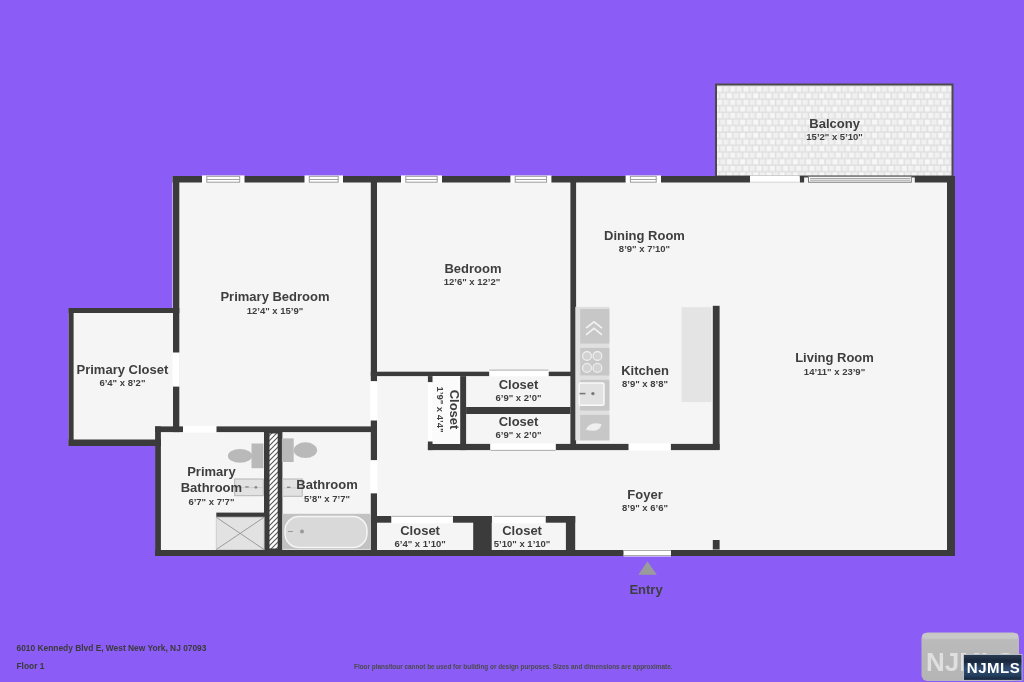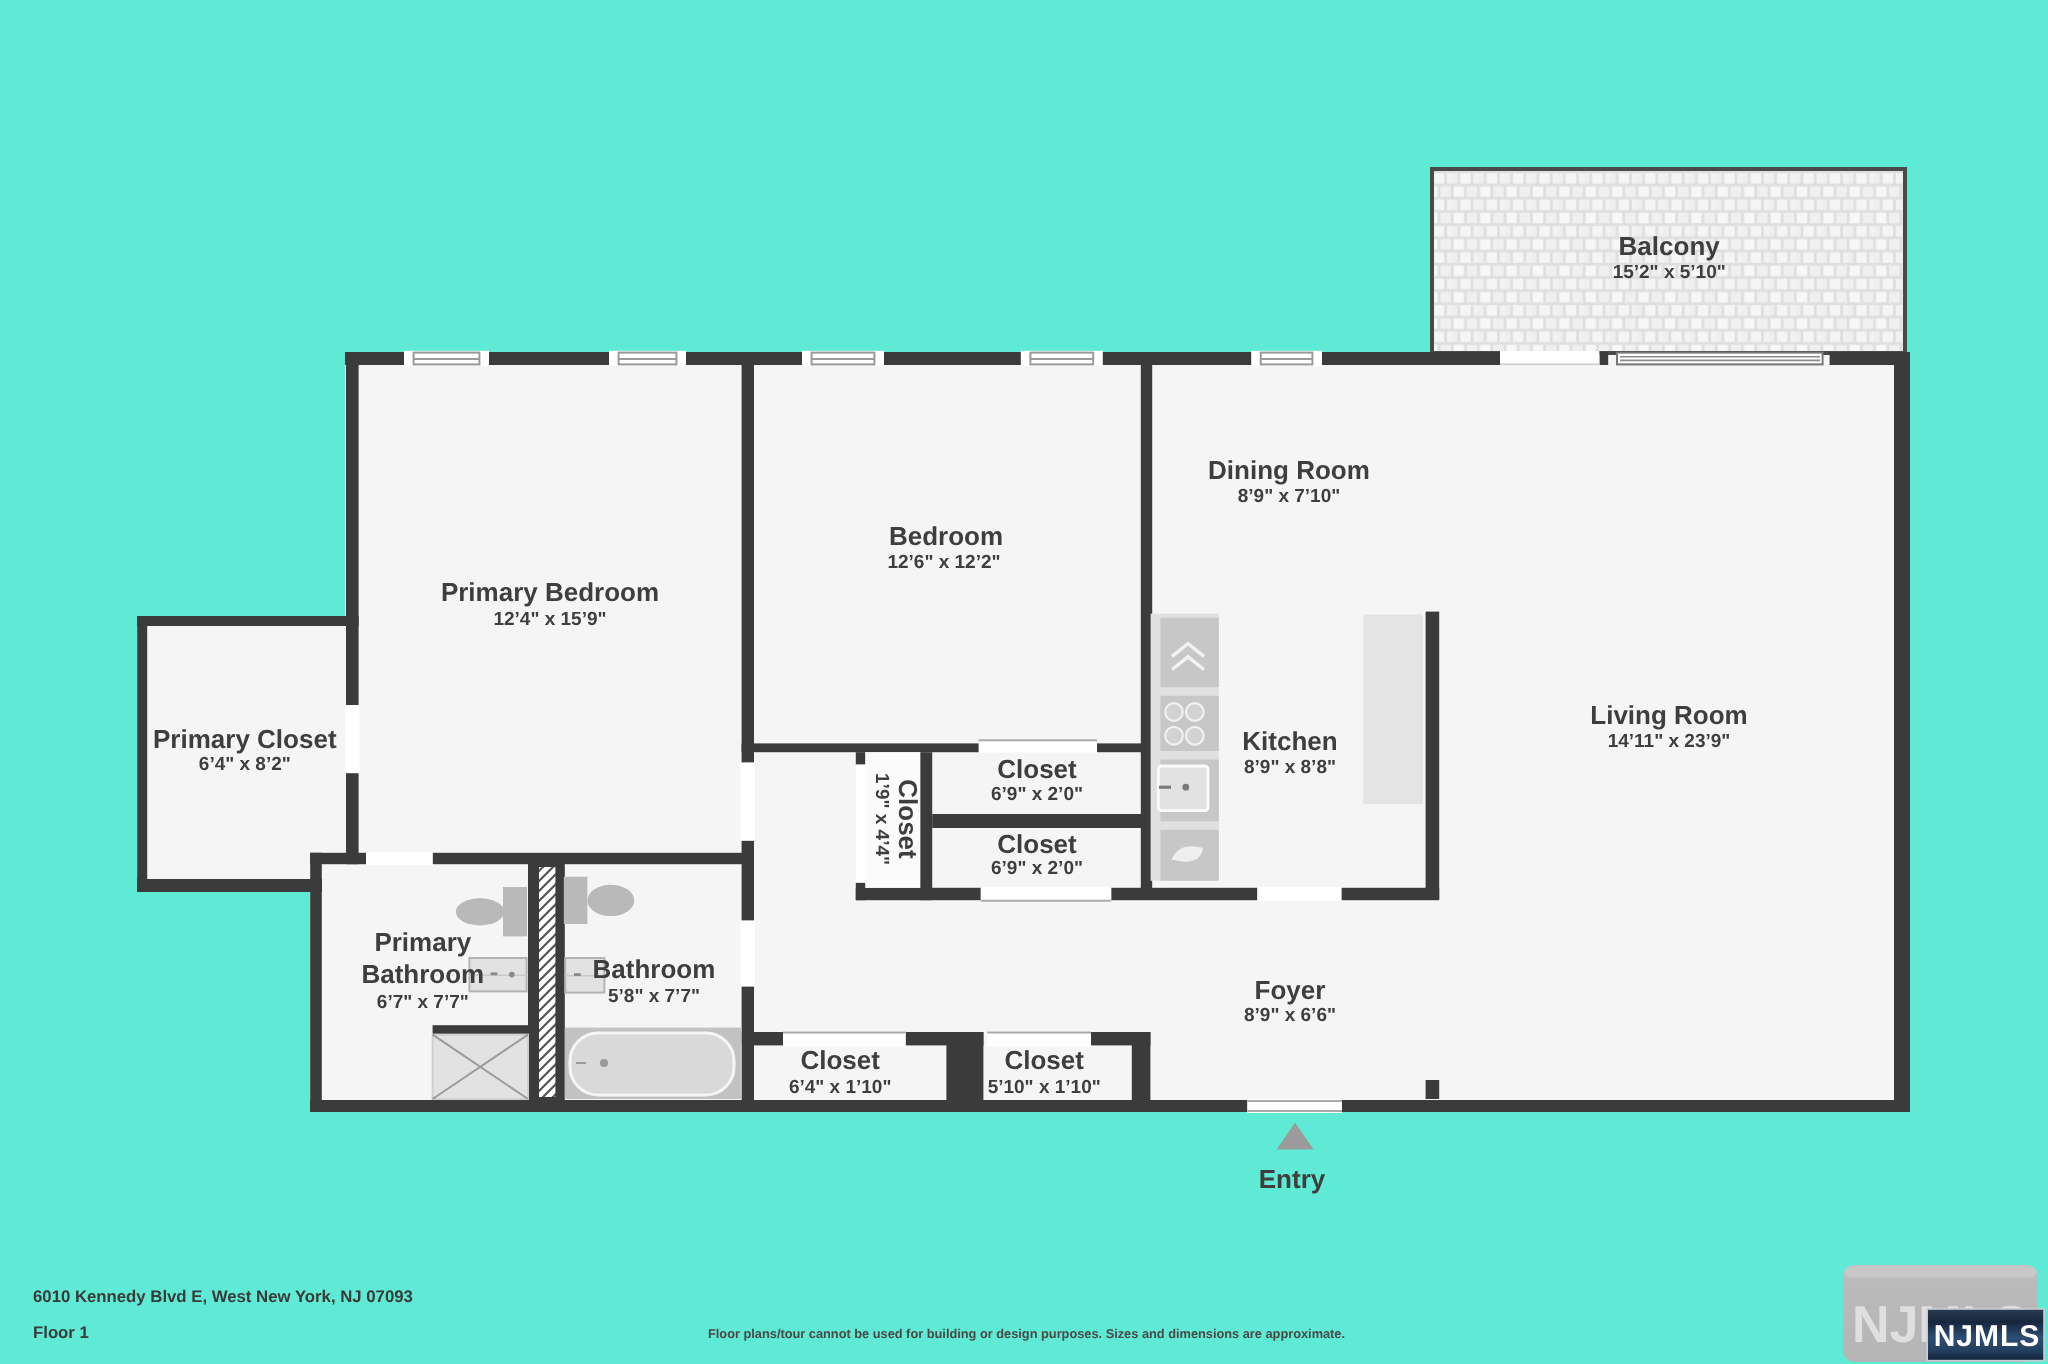--- a/index.html
+++ b/index.html
@@ -1,16 +1,16 @@
 <!DOCTYPE html>
 <html><head>
 <meta charset="utf-8">
 <style>
   html,body{margin:0;padding:0;background:#ffffff;}
-  #page{position:relative;width:1024px;height:682px;background:#5eead4;overflow:hidden;
+  #page{position:relative;width:1024px;height:682px;background:#8b5cf6;overflow:hidden;
         font-family:"Liberation Sans", sans-serif;}
   svg text{font-family:"Liberation Sans", sans-serif;font-weight:bold;}
 </style>
 </head>
 <body>
 <div id="page">
 <svg width="1024" height="682" viewBox="0 0 1024 682">
 <defs>
   <pattern id="brick" width="13.2" height="13.2" patternUnits="userSpaceOnUse">
     <rect x="0" y="0" width="13.2" height="13.2" fill="#dfdfdf"></rect>

